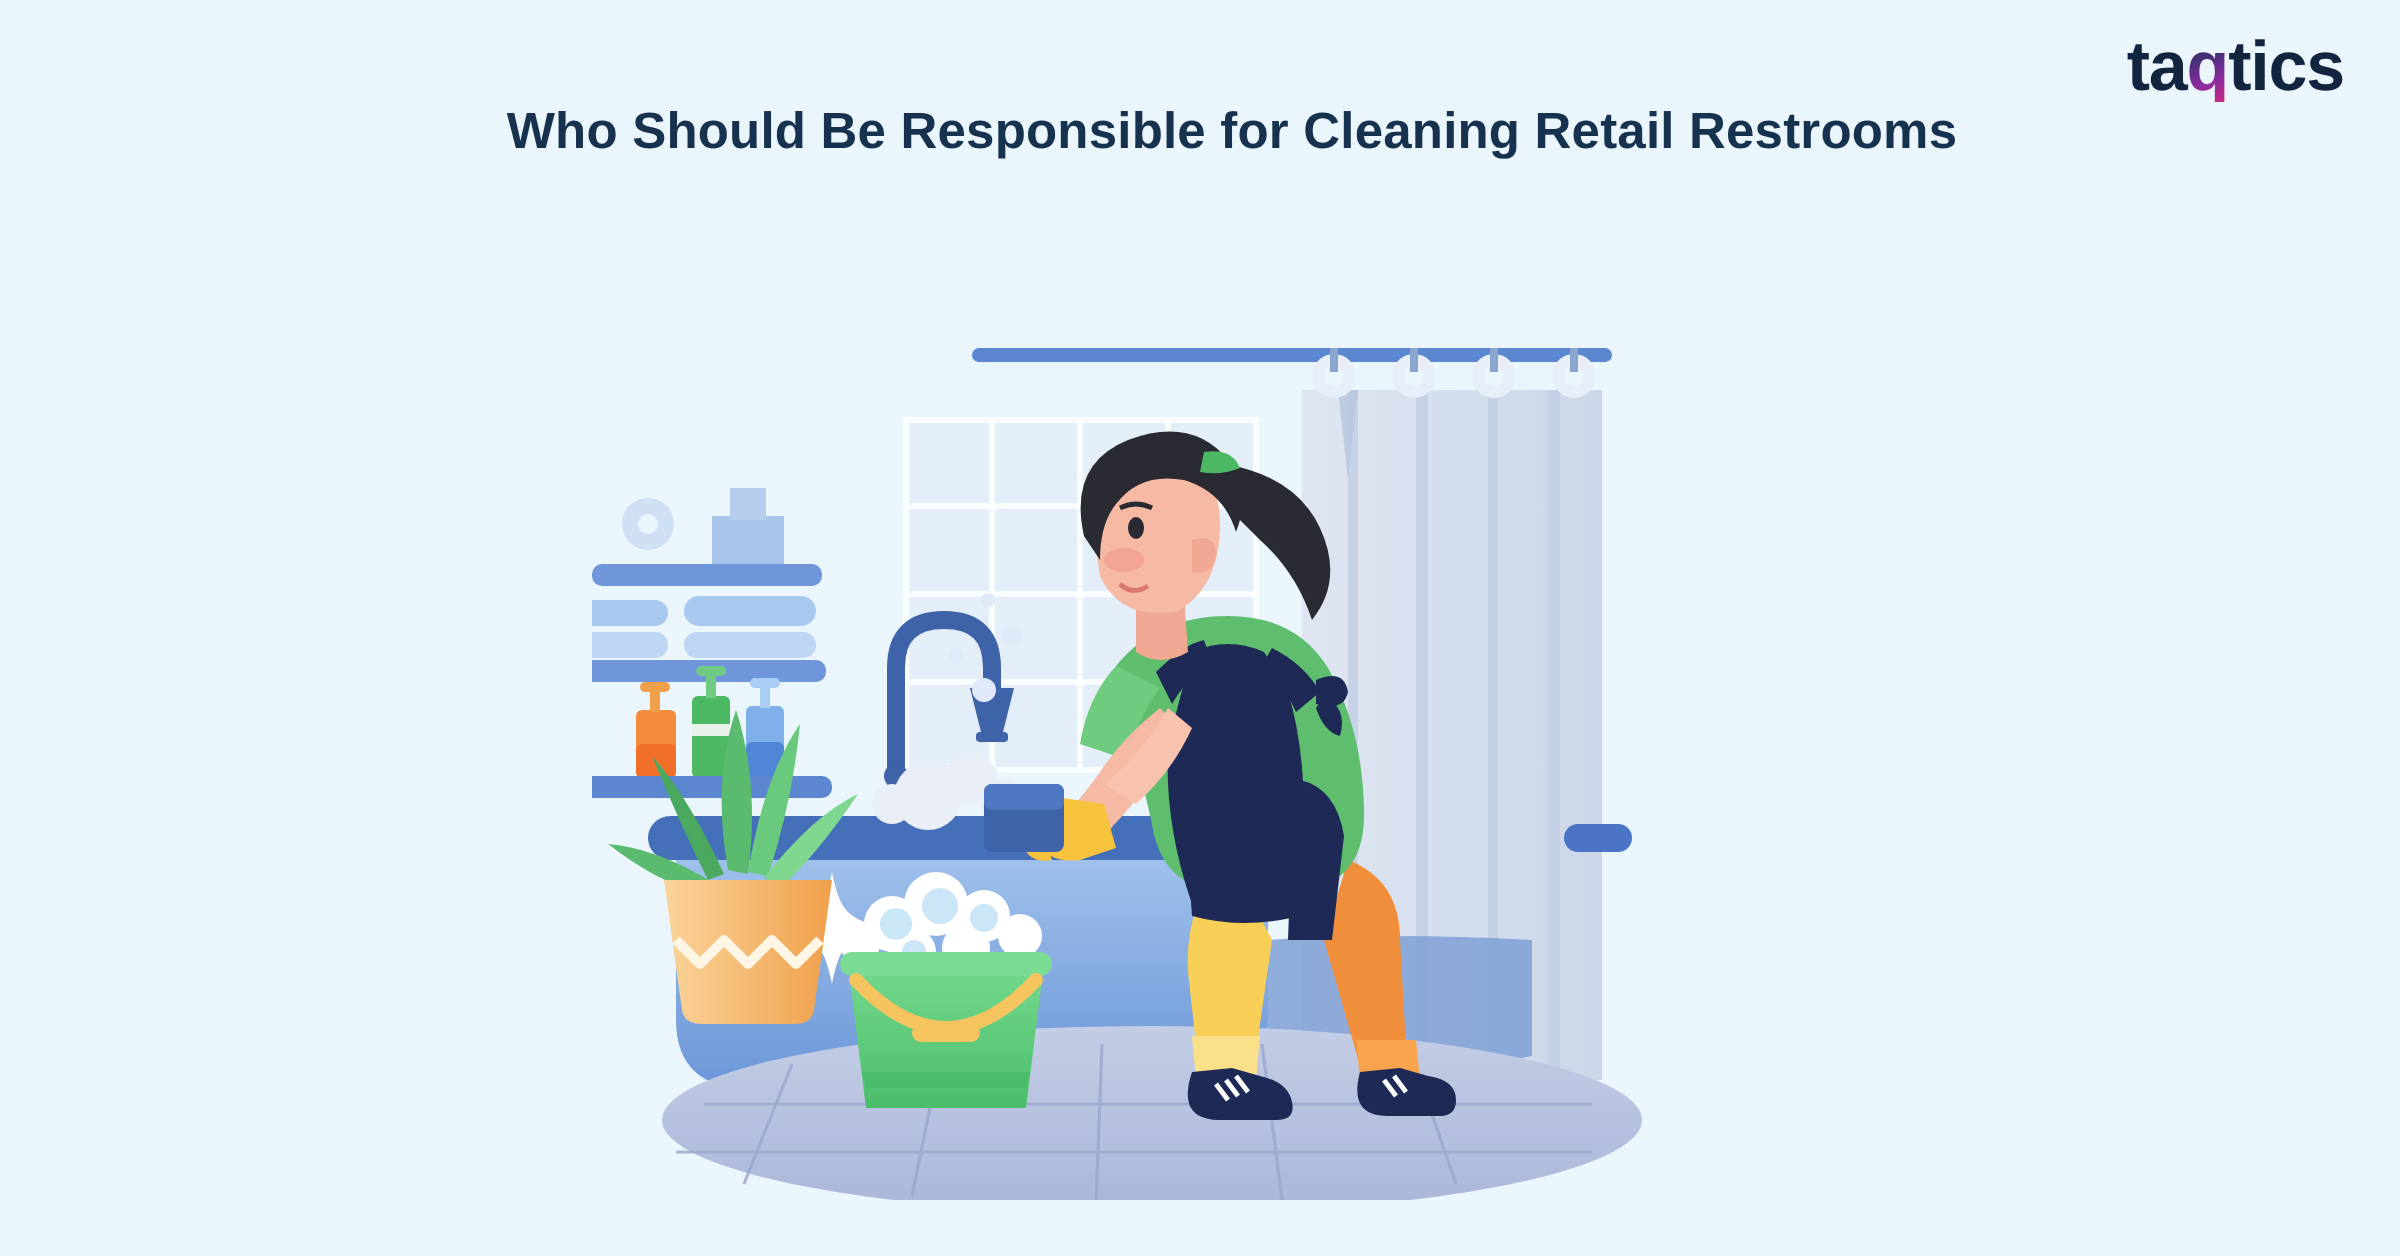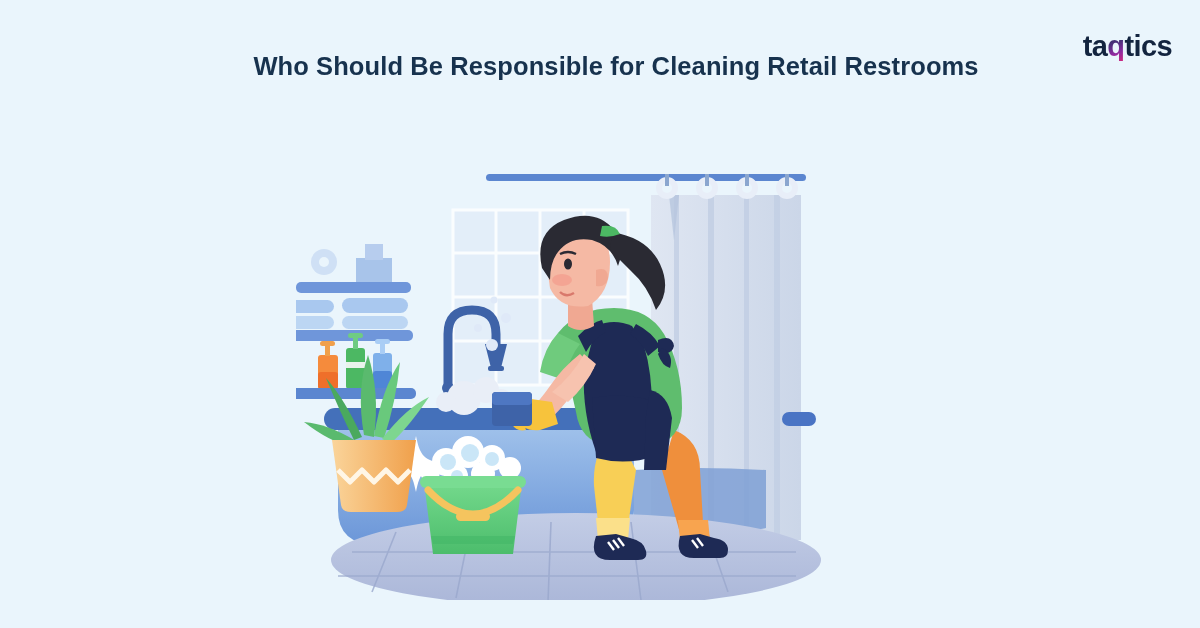--- a/index.html
+++ b/index.html
@@ -21,22 +21,22 @@
     text-align:center;
     font-size:25.5px;
     font-weight:bold;
     letter-spacing:.1px;
     color:#17324e;
     white-space:nowrap;
     padding-left:32px;
   }
   .logo{
     position:absolute;
-    right:28px;top:32px;
-    font-size:29px;
+    right:28px;top:16px;
+    font-size:35px;
     font-weight:bold;
     letter-spacing:-.6px;
     color:#13243f;
     line-height:1;
     display:flex;
     align-items:baseline;
   }
   .logo .logo-q{
     background:linear-gradient(160deg,#1c2b52 0%,#4b2f7a 40%,#8e2aa0 70%,#d0297f 100%);
     -webkit-background-clip:text;

